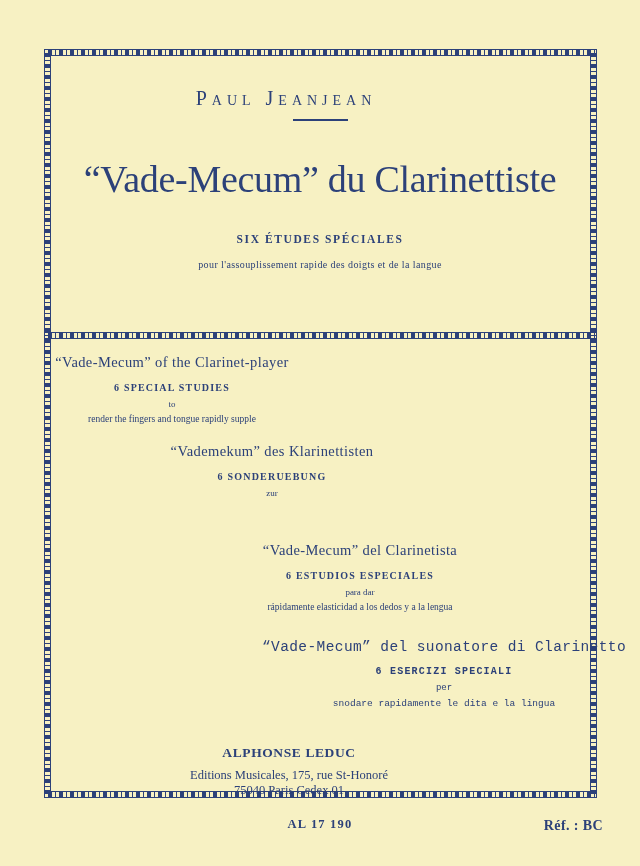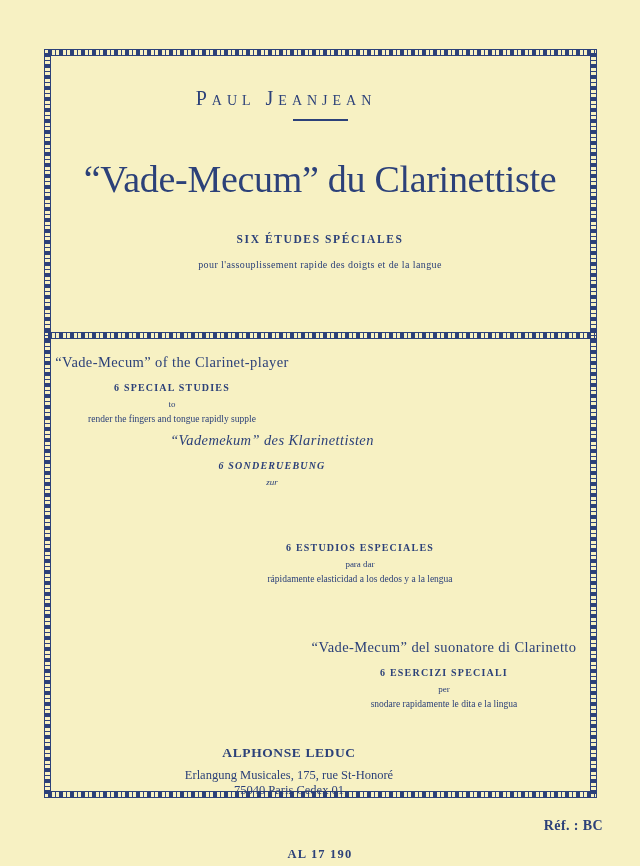--- a/index.html
+++ b/index.html
@@ -62,21 +62,21 @@
   .lang-studies{font-size:10px;font-weight:bold;letter-spacing:1.2px;margin:0 0 6px;}
   .lang-connector{font-size:9px;margin:0 0 5px;}
   .lang-tagline{font-size:9.5px;margin:0;}
   .publisher{
     top:745px;left:139px;width:300px;text-align:center;
   }
   .pub-name{font-size:13.5px;font-weight:bold;letter-spacing:0.6px;margin:0 0 7px;}
   .pub-addr{font-size:12.5px;line-height:1.18;margin:0;}
   .plate{
     top:817px;left:0;width:640px;text-align:center;
-    font-size:12.5px;font-weight:bold;letter-spacing:1.2px;margin-top:30px;
+    font-size:12.5px;font-weight:bold;letter-spacing:1.2px;
   }
   .ref{
     top:818px;right:37px;
     font-size:14px;font-weight:bold;letter-spacing:0.4px;
   }
 </style>
 </head>
 <body>
 
 <div>
@@ -94,41 +94,42 @@
   <div class="abs subtitle">SIX ÉTUDES SPÉCIALES</div>
   <div class="abs main-tagline">pour l'assouplissement rapide des doigts et de la langue</div>
 
   <div class="lang-block" style="left:-18px;top:354px;">
     <p class="lang-heading">“Vade-Mecum” of the Clarinet-player</p>
     <p class="lang-studies">6 SPECIAL STUDIES</p>
     <p class="lang-connector">to</p>
     <p class="lang-tagline">render the fingers and tongue rapidly supple</p>
   </div>
 
-  <div class="lang-block" style="left:82px;top:432px;font-style:italic;">
+  <div class="lang-block" style="left:82px;top:443px;">
     <p class="lang-heading">“Vademekum” des Klarinettisten</p>
     <p class="lang-studies">6 SONDERUEBUNG</p>
     <p class="lang-connector">zur</p>
   </div>
 
   <div class="lang-block" style="left:170px;top:542px;">
+    <p class="lang-heading">“Vade-Mecum” del Clarinetista</p>
     <p class="lang-studies">6 ESTUDIOS ESPECIALES</p>
     <p class="lang-connector">para dar</p>
     <p class="lang-tagline">rápidamente elasticidad a los dedos y a la lengua</p>
   </div>
 
-  <div class="lang-block" style="left:254px;top:639px;">
+  <div class="lang-block" style="left:254px;top:639px;font-family:Liberation Mono, monospace;">
     <p class="lang-heading">“Vade-Mecum” del suonatore di Clarinetto</p>
     <p class="lang-studies">6 ESERCIZI SPECIALI</p>
     <p class="lang-connector">per</p>
     <p class="lang-tagline">snodare rapidamente le dita e la lingua</p>
   </div>
 
   <div class="abs publisher">
     <p class="pub-name">ALPHONSE LEDUC</p>
-    <p class="pub-addr">Erlangung Musicales, 175, rue St-Honoré</p>
+    <p class="pub-addr">Editions Musicales, 175, rue St-Honoré</p>
     <p class="pub-addr">75040 Paris Cedex 01</p>
   </div>
 
   <div class="abs plate">AL  17 190</div>
   <div class="abs ref">Réf. : BC</div>
 
 </div>
 
 </body></html>

